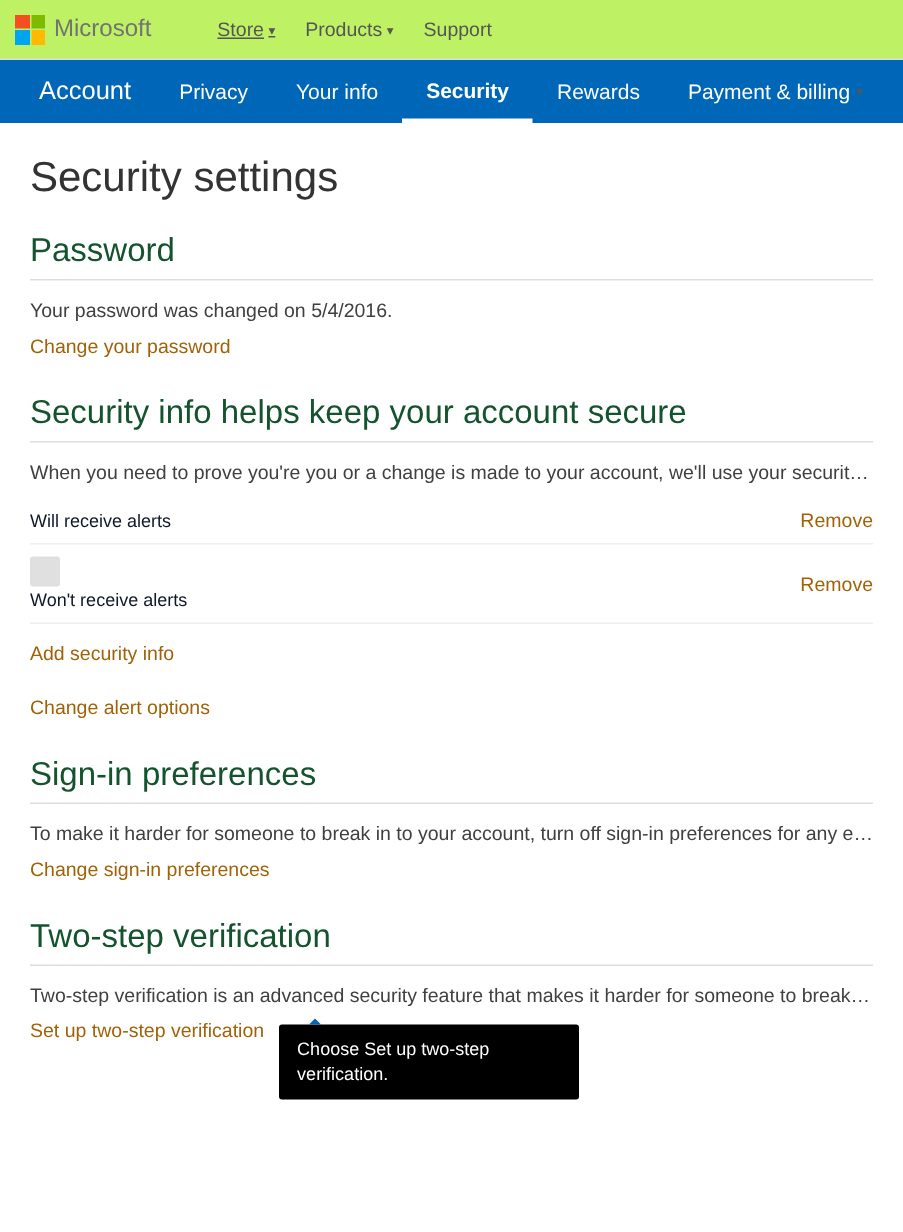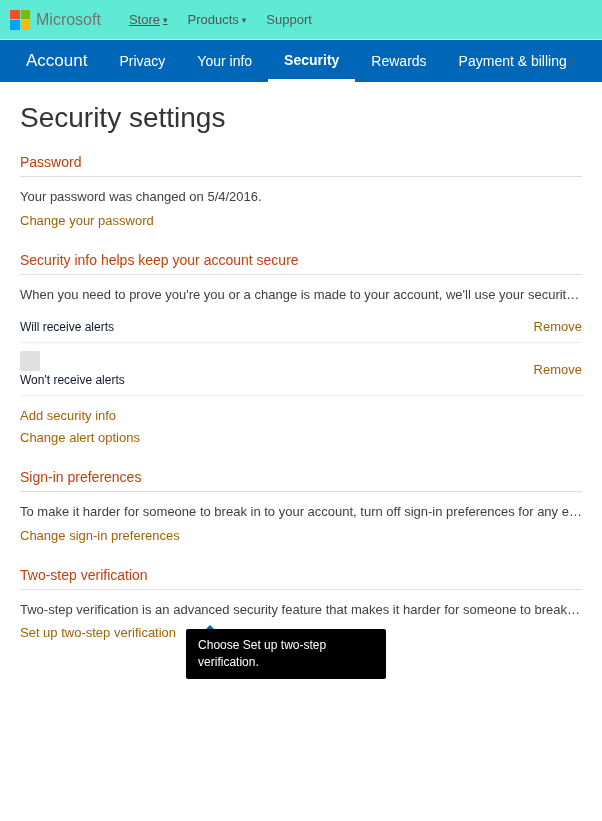--- a/index.html
+++ b/index.html
@@ -1,20 +1,20 @@
 <!DOCTYPE html>
 <html><head>
   <meta charset="utf-8">
   <style>
     * { box-sizing: border-box; margin: 0; padding: 0; }
     body { font-family: 'Segoe UI', Arial, sans-serif; font-size: 14px; color: #333; background: #fff; width: 602px; }
 
     
     .top-nav {
-      background: #5eead4;
+      background: #bef264;
       border-bottom: 1px solid #ddd;
       display: flex;
       align-items: center;
       padding: 0 10px;
       height: 40px;
     }
     .ms-logo {
       display: flex;
       margin-right: 12px;
     }
@@ -34,21 +34,21 @@
       font-size: 16px;
       font-weight: 300;
       color: #737373;
       margin-left: 6px;
       align-self: center;
     }
     .top-nav-links {
       display: flex;
       align-items: flex-end;
       gap: 4px;
-      margin-left: 8px;
+      margin-left: 24px;
     }
     .top-nav-link {
       color: #555;
       font-size: 13px;
       text-decoration: none;
       padding: 0 8px;
       display: flex;
       align-items: center;
       gap: 3px;
     }
@@ -83,23 +83,23 @@
     }
 
     .page-title {
       font-size: 28px;
       font-weight: 300;
       color: #333;
       margin-bottom: 20px;
     }
 
     .section-title {
-      font-size: 14px;
+      font-size: 22px;
       font-weight: 300;
-      color: #c2410c;
+      color: #14532d;
       margin-bottom: 6px;
     }
 
     .section-divider {
       border: none;
       border-top: 1px solid #ddd;
       margin-bottom: 12px;
     }
 
     .section { margin-bottom: 24px; }
@@ -228,21 +228,21 @@
 
     <div class="security-info-row">
       <div>
         <div class="row-icon"></div>
         <div class="row-label">Won't receive alerts</div>
       </div>
       <a class="link-blue">Remove</a>
     </div>
 
     <div style="margin-top:12px;">
-      <a class="link-blue" style="display:block; margin-bottom:6px;">Add security info</a>
+      <a class="link-blue" style="display:block; margin-bottom:20px;">Add security info</a>
       <a class="link-blue">Change alert options</a>
     </div>
   </div>
 
   <div class="section">
     <h2 class="section-title">Sign-in preferences</h2>
     <hr class="section-divider">
     <p class="info-text">To make it harder for someone to break in to your account, turn off sign-in preferences for any email addre</p>
     <a class="link-blue">Change sign-in preferences</a>
   </div>

